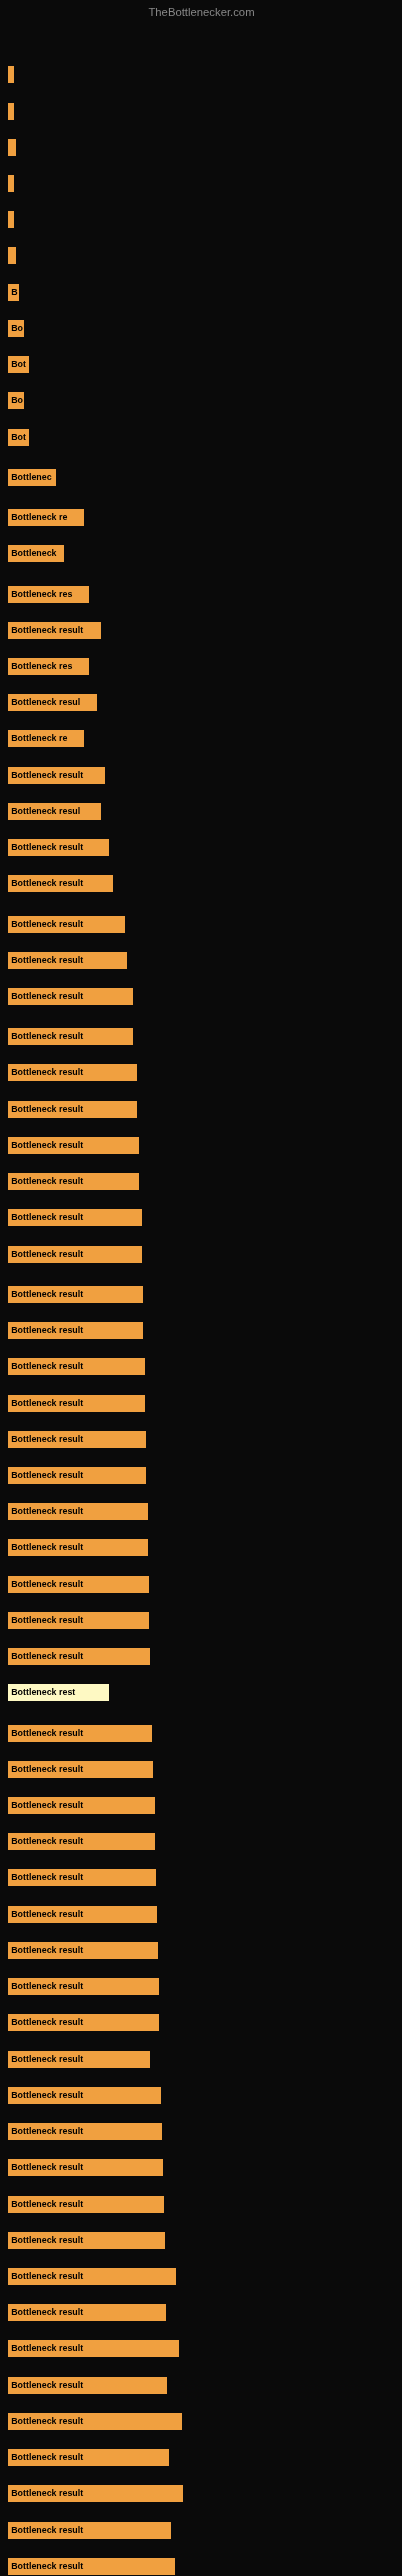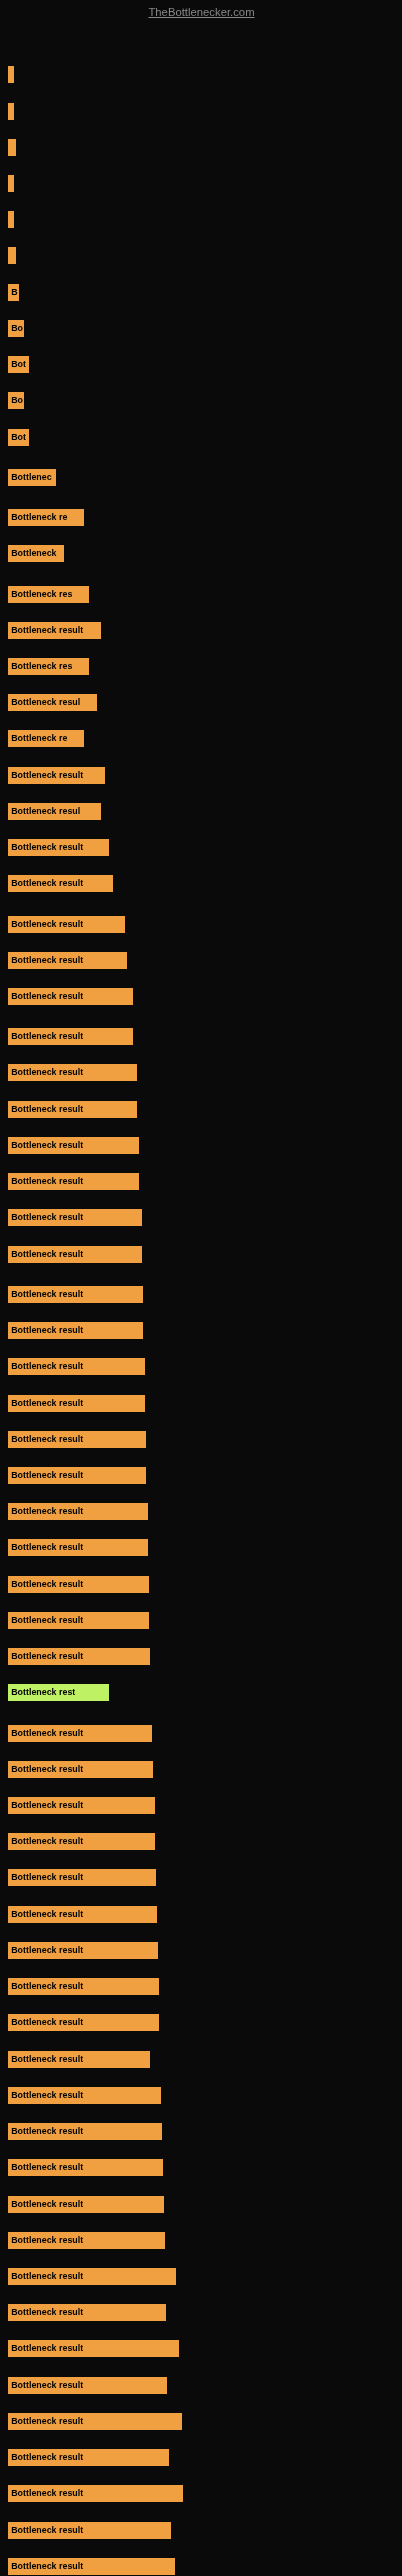--- a/index.html
+++ b/index.html
@@ -13,21 +13,20 @@
       min-height: 2576px;
       font-family: Arial, sans-serif;
       position: relative;
     }
     .site-title {
       color: #888;
       font-size: 11.3px;
       text-align: center;
       padding-top: 6.4px;
       padding-bottom: 3.2px;
-      text-decoration: underline;
     }
   </style>
 </head>
 <body>
 
 <div class="site-title">TheBottlenecker.com</div>
 
 <div id="chart-area" style="position: relative; width: 403px; height: 2576px;">
 <div style="position: absolute; top: 44px; left: 8px; width: 6.4px; height: 17.7px; background-color: rgb(240, 160, 64); display: flex; align-items: center; padding-left: 3.2px; color: rgb(0, 0, 0); font-size: 8.9px; font-weight: bold; white-space: nowrap; overflow: hidden;"></div>
     <div style="position: absolute; top: 81px; left: 8px; width: 6.4px; height: 17.7px; background-color: rgb(240, 160, 64); display: flex; align-items: center; padding-left: 3.2px; color: rgb(0, 0, 0); font-size: 8.9px; font-weight: bold; white-space: nowrap; overflow: hidden;"></div>
@@ -66,21 +65,21 @@
     <div style="position: absolute; top: 1300px; left: 8px; width: 135px; height: 17.7px; background-color: rgb(240, 160, 64); display: flex; align-items: center; padding-left: 3.2px; color: rgb(0, 0, 0); font-size: 8.9px; font-weight: bold; white-space: nowrap; overflow: hidden;">Bottleneck result</div>
     <div style="position: absolute; top: 1336px; left: 8px; width: 137px; height: 17.7px; background-color: rgb(240, 160, 64); display: flex; align-items: center; padding-left: 3.2px; color: rgb(0, 0, 0); font-size: 8.9px; font-weight: bold; white-space: nowrap; overflow: hidden;">Bottleneck result</div>
     <div style="position: absolute; top: 1373px; left: 8px; width: 137px; height: 17.7px; background-color: rgb(240, 160, 64); display: flex; align-items: center; padding-left: 3.2px; color: rgb(0, 0, 0); font-size: 8.9px; font-weight: bold; white-space: nowrap; overflow: hidden;">Bottleneck result</div>
     <div style="position: absolute; top: 1409px; left: 8px; width: 138px; height: 17.7px; background-color: rgb(240, 160, 64); display: flex; align-items: center; padding-left: 3.2px; color: rgb(0, 0, 0); font-size: 8.9px; font-weight: bold; white-space: nowrap; overflow: hidden;">Bottleneck result</div>
     <div style="position: absolute; top: 1445px; left: 8px; width: 138px; height: 17.7px; background-color: rgb(240, 160, 64); display: flex; align-items: center; padding-left: 3.2px; color: rgb(0, 0, 0); font-size: 8.9px; font-weight: bold; white-space: nowrap; overflow: hidden;">Bottleneck result</div>
     <div style="position: absolute; top: 1481px; left: 8px; width: 140px; height: 17.7px; background-color: rgb(240, 160, 64); display: flex; align-items: center; padding-left: 3.2px; color: rgb(0, 0, 0); font-size: 8.9px; font-weight: bold; white-space: nowrap; overflow: hidden;">Bottleneck result</div>
     <div style="position: absolute; top: 1517px; left: 8px; width: 140px; height: 17.7px; background-color: rgb(240, 160, 64); display: flex; align-items: center; padding-left: 3.2px; color: rgb(0, 0, 0); font-size: 8.9px; font-weight: bold; white-space: nowrap; overflow: hidden;">Bottleneck result</div>
     <div style="position: absolute; top: 1554px; left: 8px; width: 141px; height: 17.7px; background-color: rgb(240, 160, 64); display: flex; align-items: center; padding-left: 3.2px; color: rgb(0, 0, 0); font-size: 8.9px; font-weight: bold; white-space: nowrap; overflow: hidden;">Bottleneck result</div>
     <div style="position: absolute; top: 1590px; left: 8px; width: 141px; height: 17.7px; background-color: rgb(240, 160, 64); display: flex; align-items: center; padding-left: 3.2px; color: rgb(0, 0, 0); font-size: 8.9px; font-weight: bold; white-space: nowrap; overflow: hidden;">Bottleneck result</div>
     <div style="position: absolute; top: 1626px; left: 8px; width: 142px; height: 17.7px; background-color: rgb(240, 160, 64); display: flex; align-items: center; padding-left: 3.2px; color: rgb(0, 0, 0); font-size: 8.9px; font-weight: bold; white-space: nowrap; overflow: hidden;">Bottleneck result</div>
-    <div style="position: absolute; top: 1662px; left: 8px; width: 101px; height: 17.7px; background-color: #bef264; display: flex; align-items: center; padding-left: 3.2px; color: rgb(0, 0, 0); font-size: 8.9px; font-weight: bold; white-space: nowrap; overflow: hidden;">Bottleneck rest</div>
+    <div style="position: absolute; top: 1662px; left: 8px; width: 101px; height: 17.7px; background-color: #fef9c3; display: flex; align-items: center; padding-left: 3.2px; color: rgb(0, 0, 0); font-size: 8.9px; font-weight: bold; white-space: nowrap; overflow: hidden;">Bottleneck rest</div>
     <div style="position: absolute; top: 1703px; left: 8px; width: 144px; height: 17.7px; background-color: rgb(240, 160, 64); display: flex; align-items: center; padding-left: 3.2px; color: rgb(0, 0, 0); font-size: 8.9px; font-weight: bold; white-space: nowrap; overflow: hidden;">Bottleneck result</div>
     <div style="position: absolute; top: 1739px; left: 8px; width: 145px; height: 17.7px; background-color: rgb(240, 160, 64); display: flex; align-items: center; padding-left: 3.2px; color: rgb(0, 0, 0); font-size: 8.9px; font-weight: bold; white-space: nowrap; overflow: hidden;">Bottleneck result</div>
     <div style="position: absolute; top: 1775px; left: 8px; width: 147px; height: 17.7px; background-color: rgb(240, 160, 64); display: flex; align-items: center; padding-left: 3.2px; color: rgb(0, 0, 0); font-size: 8.9px; font-weight: bold; white-space: nowrap; overflow: hidden;">Bottleneck result</div>
     <div style="position: absolute; top: 1811px; left: 8px; width: 147px; height: 17.7px; background-color: rgb(240, 160, 64); display: flex; align-items: center; padding-left: 3.2px; color: rgb(0, 0, 0); font-size: 8.9px; font-weight: bold; white-space: nowrap; overflow: hidden;">Bottleneck result</div>
     <div style="position: absolute; top: 1847px; left: 8px; width: 148px; height: 17.7px; background-color: rgb(240, 160, 64); display: flex; align-items: center; padding-left: 3.2px; color: rgb(0, 0, 0); font-size: 8.9px; font-weight: bold; white-space: nowrap; overflow: hidden;">Bottleneck result</div>
     <div style="position: absolute; top: 1884px; left: 8px; width: 149px; height: 17.7px; background-color: rgb(240, 160, 64); display: flex; align-items: center; padding-left: 3.2px; color: rgb(0, 0, 0); font-size: 8.9px; font-weight: bold; white-space: nowrap; overflow: hidden;">Bottleneck result</div>
     <div style="position: absolute; top: 1920px; left: 8px; width: 150px; height: 17.7px; background-color: rgb(240, 160, 64); display: flex; align-items: center; padding-left: 3.2px; color: rgb(0, 0, 0); font-size: 8.9px; font-weight: bold; white-space: nowrap; overflow: hidden;">Bottleneck result</div>
     <div style="position: absolute; top: 1956px; left: 8px; width: 151px; height: 17.7px; background-color: rgb(240, 160, 64); display: flex; align-items: center; padding-left: 3.2px; color: rgb(0, 0, 0); font-size: 8.9px; font-weight: bold; white-space: nowrap; overflow: hidden;">Bottleneck result</div>
     <div style="position: absolute; top: 1992px; left: 8px; width: 151px; height: 17.7px; background-color: rgb(240, 160, 64); display: flex; align-items: center; padding-left: 3.2px; color: rgb(0, 0, 0); font-size: 8.9px; font-weight: bold; white-space: nowrap; overflow: hidden;">Bottleneck result</div>
     <div style="position: absolute; top: 2029px; left: 8px; width: 142px; height: 17.7px; background-color: rgb(240, 160, 64); display: flex; align-items: center; padding-left: 3.2px; color: rgb(0, 0, 0); font-size: 8.9px; font-weight: bold; white-space: nowrap; overflow: hidden;">Bottleneck result</div>

